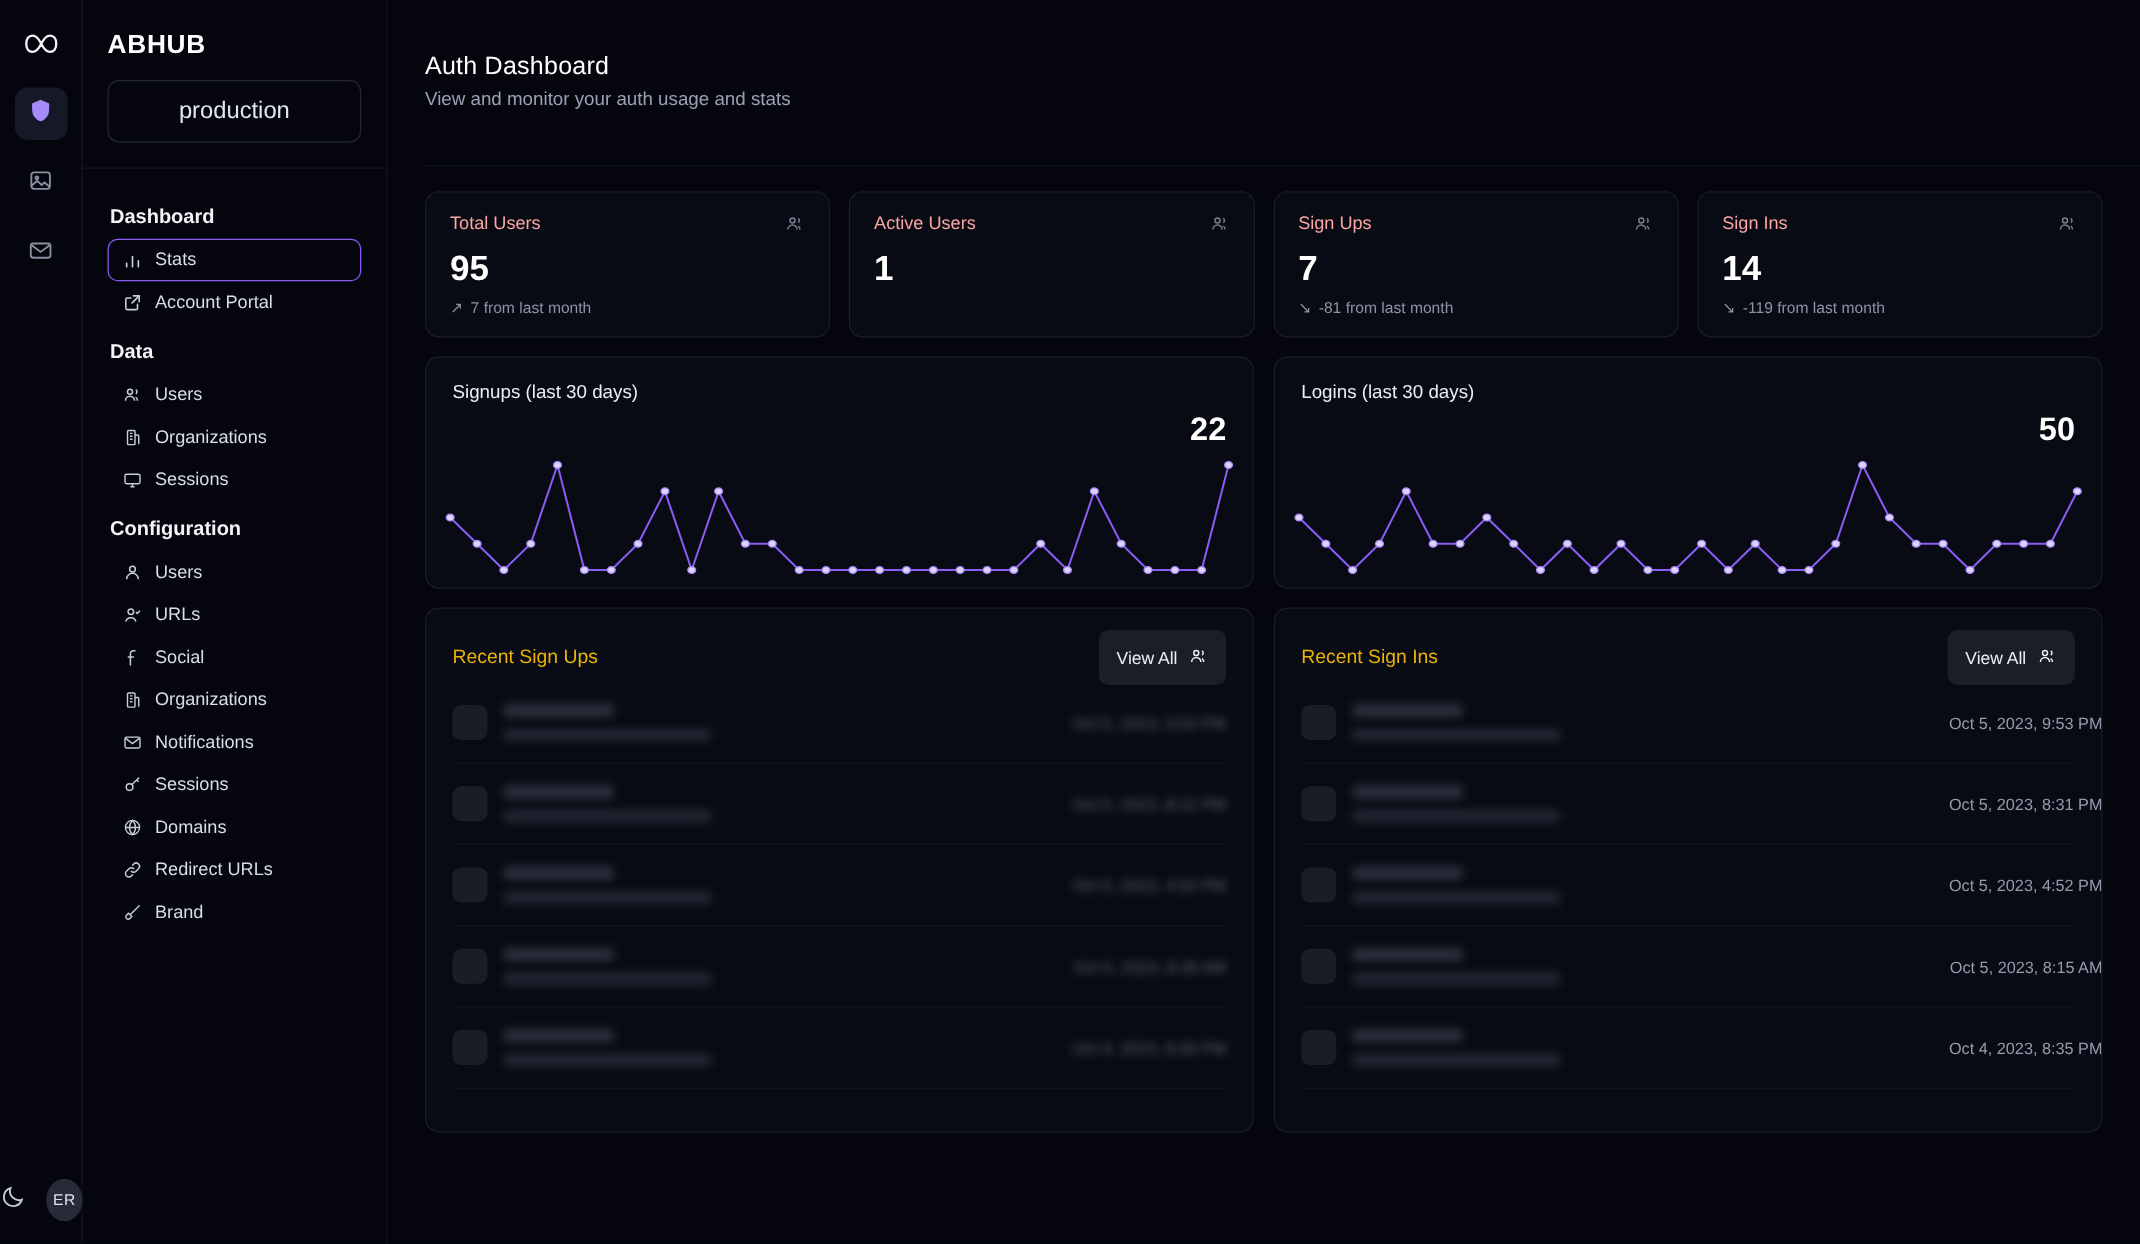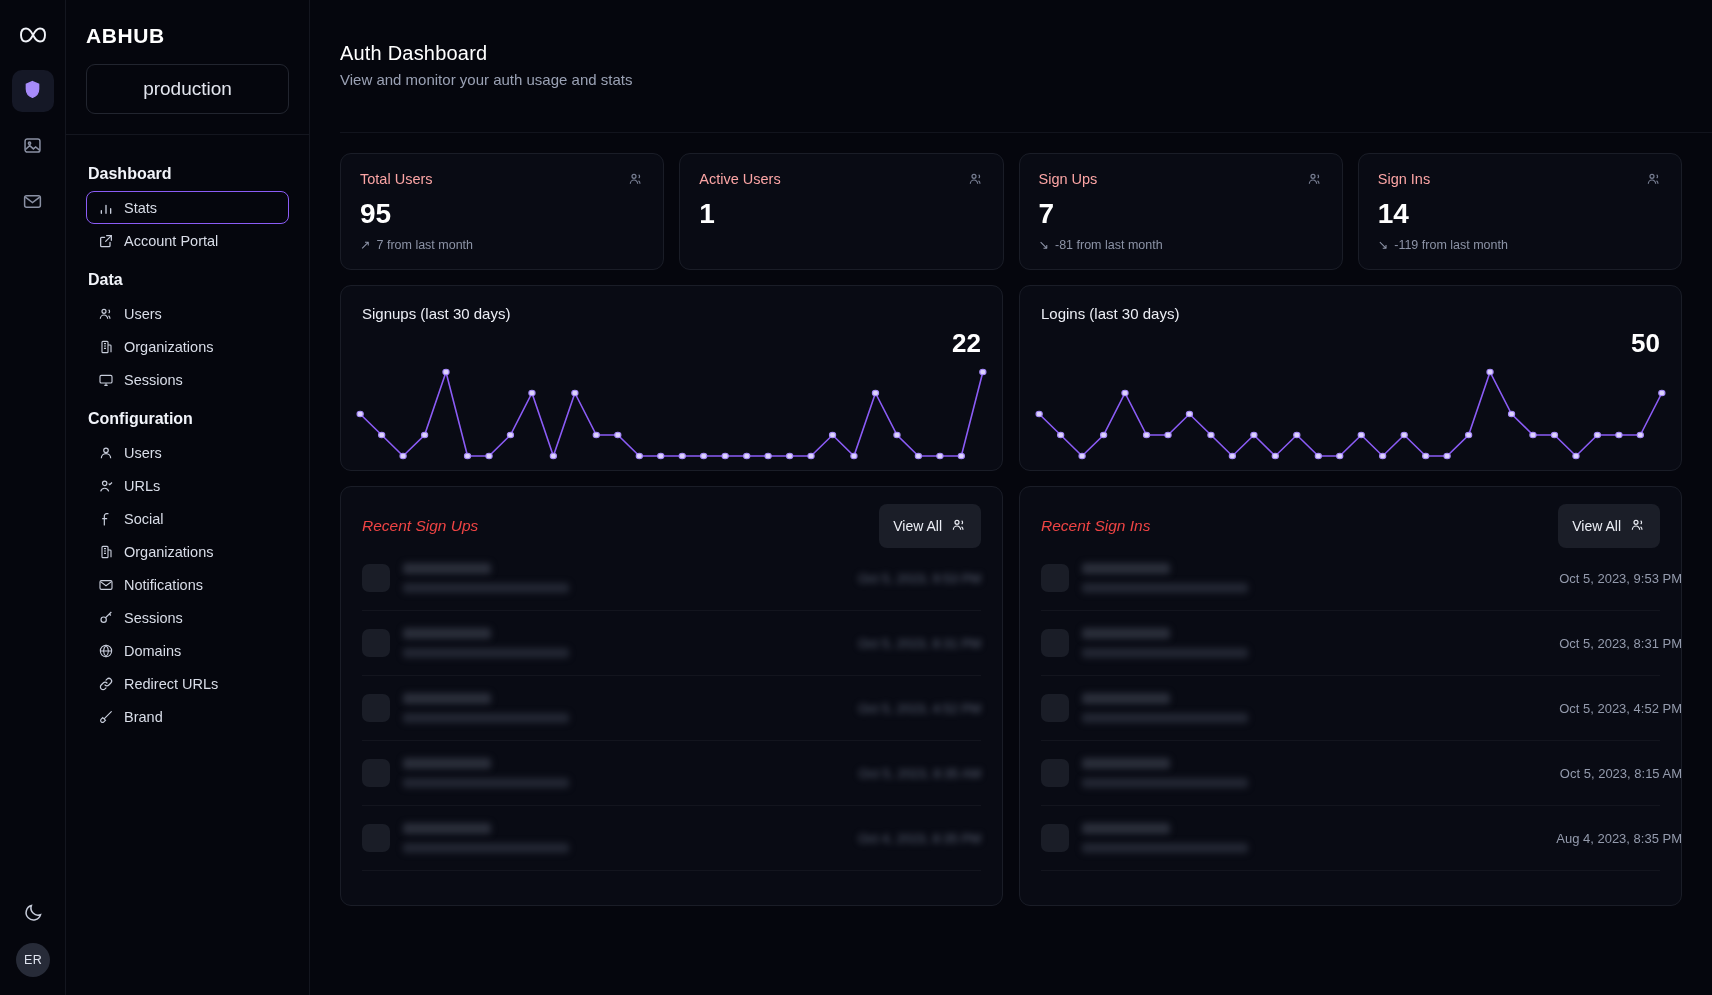--- a/index.html
+++ b/index.html
@@ -21,21 +21,21 @@
     padding-top: 14px;
     position: relative;
   }
   .rail-logo { width: 42px; height: 42px; display: flex; align-items: center; justify-content: center; margin-bottom: 14px; }
   .rail-btn {
     width: 42px; height: 42px; border-radius: 10px;
     display: flex; align-items: center; justify-content: center;
     margin-bottom: 14px; color: #7b8195;
   }
   .rail-btn.active { background: #151826; color: #a78bfa; }
-  .rail-bottom { position: absolute; bottom: 18px; left: 0; width: 66px; display: flex; flex-direction: column; align-items: center; gap: 16px; }
+  .rail-bottom { position: absolute; bottom: 18px; left: 0; width: 66px; display: flex; flex-direction: row; align-items: center; gap: 16px; }
   .avatar {
     width: 34px; height: 34px; border-radius: 50%;
     background: #272b38; color: #dfe3ee;
     display: flex; align-items: center; justify-content: center;
     font-size: 12.5px; letter-spacing: .4px; font-weight: 500;
   }
 
   
   .sidebar {
     width: 244px; flex: 0 0 244px;
@@ -47,21 +47,21 @@
   .brand { font-size: 21px; font-weight: 700; letter-spacing: .6px; padding: 24px 0 16px 0; color: #fff; }
   .env-pill {
     height: 50px; border: 1px solid #22252f; border-radius: 9px;
     display: flex; align-items: center; justify-content: center;
     font-size: 19px; color: #e3e6ef; margin-bottom: 20px;
   }
   .sb-sep { height: 1px; background: #14161f; margin: 0 -20px 16px -20px; }
   .sb-group-title { font-size: 16px; font-weight: 700; color: #f2f4fa; margin: 14px 0 8px 2px; }
   .sb-item {
     display: flex; align-items: center; gap: 10px;
-    height: 33px; padding: 4px 10px; border-radius: 8px;
+    height: 33px; padding: 16px 10px; border-radius: 8px;
     font-size: 14.5px; color: #d9dde8; border: 1px solid transparent;
   }
   .sb-item.active { border-color: #8b5cf6; }
   .sb-item .ic { width: 17px; height: 17px; flex: 0 0 17px; display: flex; align-items: center; justify-content: center; color: #c8cddb; }
 
   
   .main { flex: 1 1 auto; overflow: hidden; background: #05060d; position: relative; }
   .page-head { padding: 42px 0 0 30px; }
   .page-title { font-size: 20px; font-weight: 400; color: #fff; letter-spacing: .2px; }
   .page-sub { font-size: 15px; color: #9aa1b4; margin-top: 6px; }
@@ -82,21 +82,21 @@
 
   .chart-row { display: flex; gap: 16px; margin-top: 15px; }
   .chart-card { flex: 1 1 0; padding: 19px 21px 14px 21px; height: 186px; position: relative; }
   .chart-title { font-size: 15px; color: #eceef5; }
   .chart-value { font-size: 26px; font-weight: 700; color: #fff; margin-top: 6px; text-align: right; }
   .spark { position: absolute; left: 10px; right: 10px; bottom: 6px; height: 100px; }
 
   .list-row { display: flex; gap: 16px; margin-top: 15px; }
   .list-card { flex: 1 1 0; padding: 19px 21px 0 21px; height: 420px; overflow: hidden; }
   .list-head { display: flex; align-items: center; justify-content: space-between; height: 40px; }
-  .list-title { font-size: 15.5px; color: #ef4444; font-style: italic; }
+  .list-title { font-size: 15.5px; color: #eab308; }
   .view-all {
     display: flex; align-items: center; gap: 9px;
     background: #1b1e28; border-radius: 8px; height: 44px; padding: 0 14px;
     font-size: 14px; color: #eceef5; border: none;
     font-family: "Liberation Sans", sans-serif;
   }
   .rowitem { display: flex; align-items: center; gap: 13px; height: 65px; border-bottom: 1px solid #13151e; }
   .rowitem:first-child { border-top: none; }
   .ravatar { width: 28px; height: 28px; border-radius: 7px; background: #1a1d27; flex: 0 0 28px; }
   .rtext { flex: 1 1 auto; }
@@ -542,19 +542,19 @@
                 <div class="rmail"></div>
               </div>
               <div class="rdate clipped">Oct 5, 2023, 8:15 AM</div>
             </div>
             <div class="rowitem">
               <div class="ravatar"></div>
               <div class="rtext">
                 <div class="rname"></div>
                 <div class="rmail"></div>
               </div>
-              <div class="rdate clipped">Aug 4, 2023, 8:35 PM</div>
+              <div class="rdate clipped">Oct 4, 2023, 8:35 PM</div>
             </div>
           </div>
         </div>
     </div>
   </div>
 </div>
 
 </body></html>

